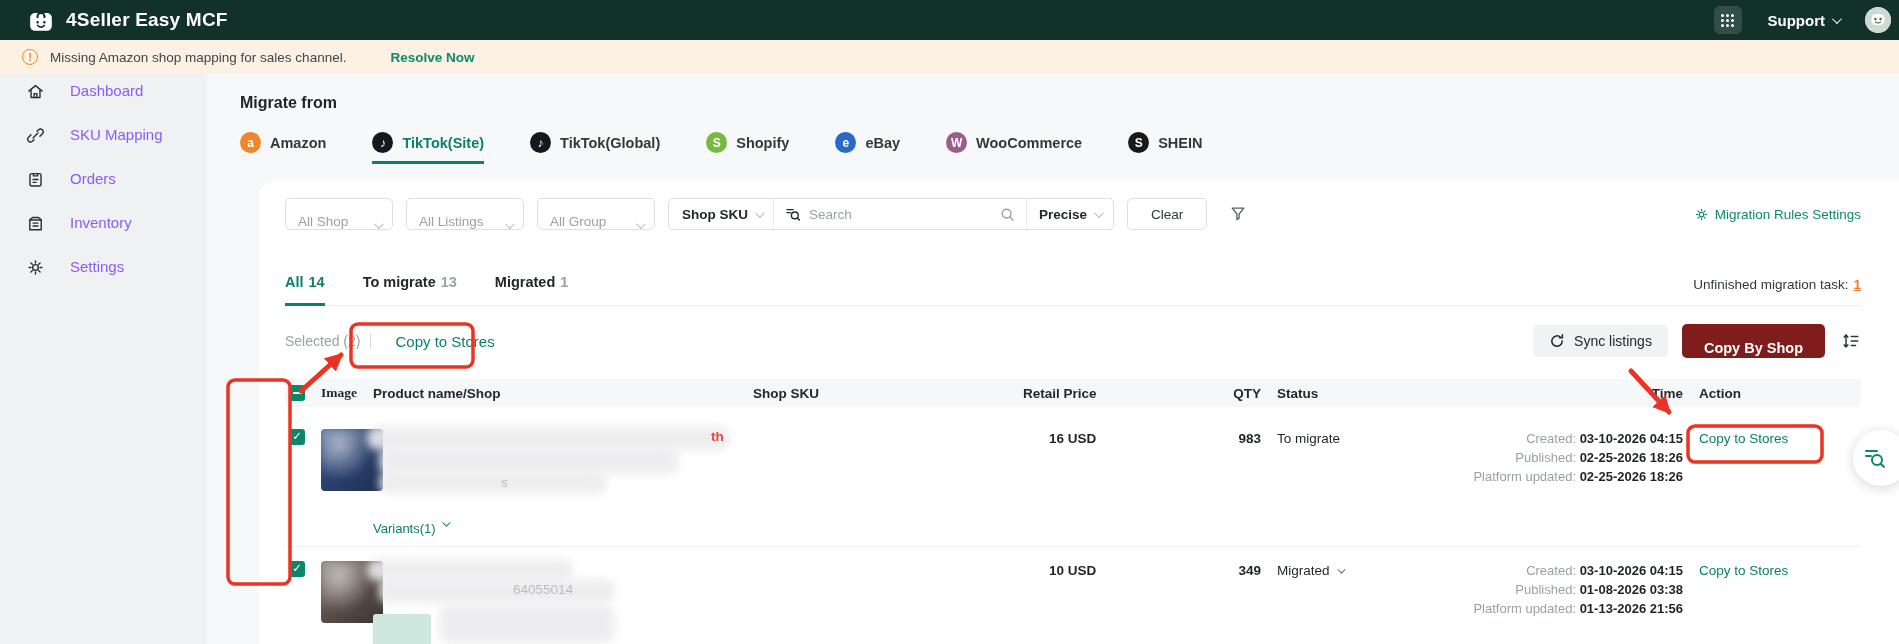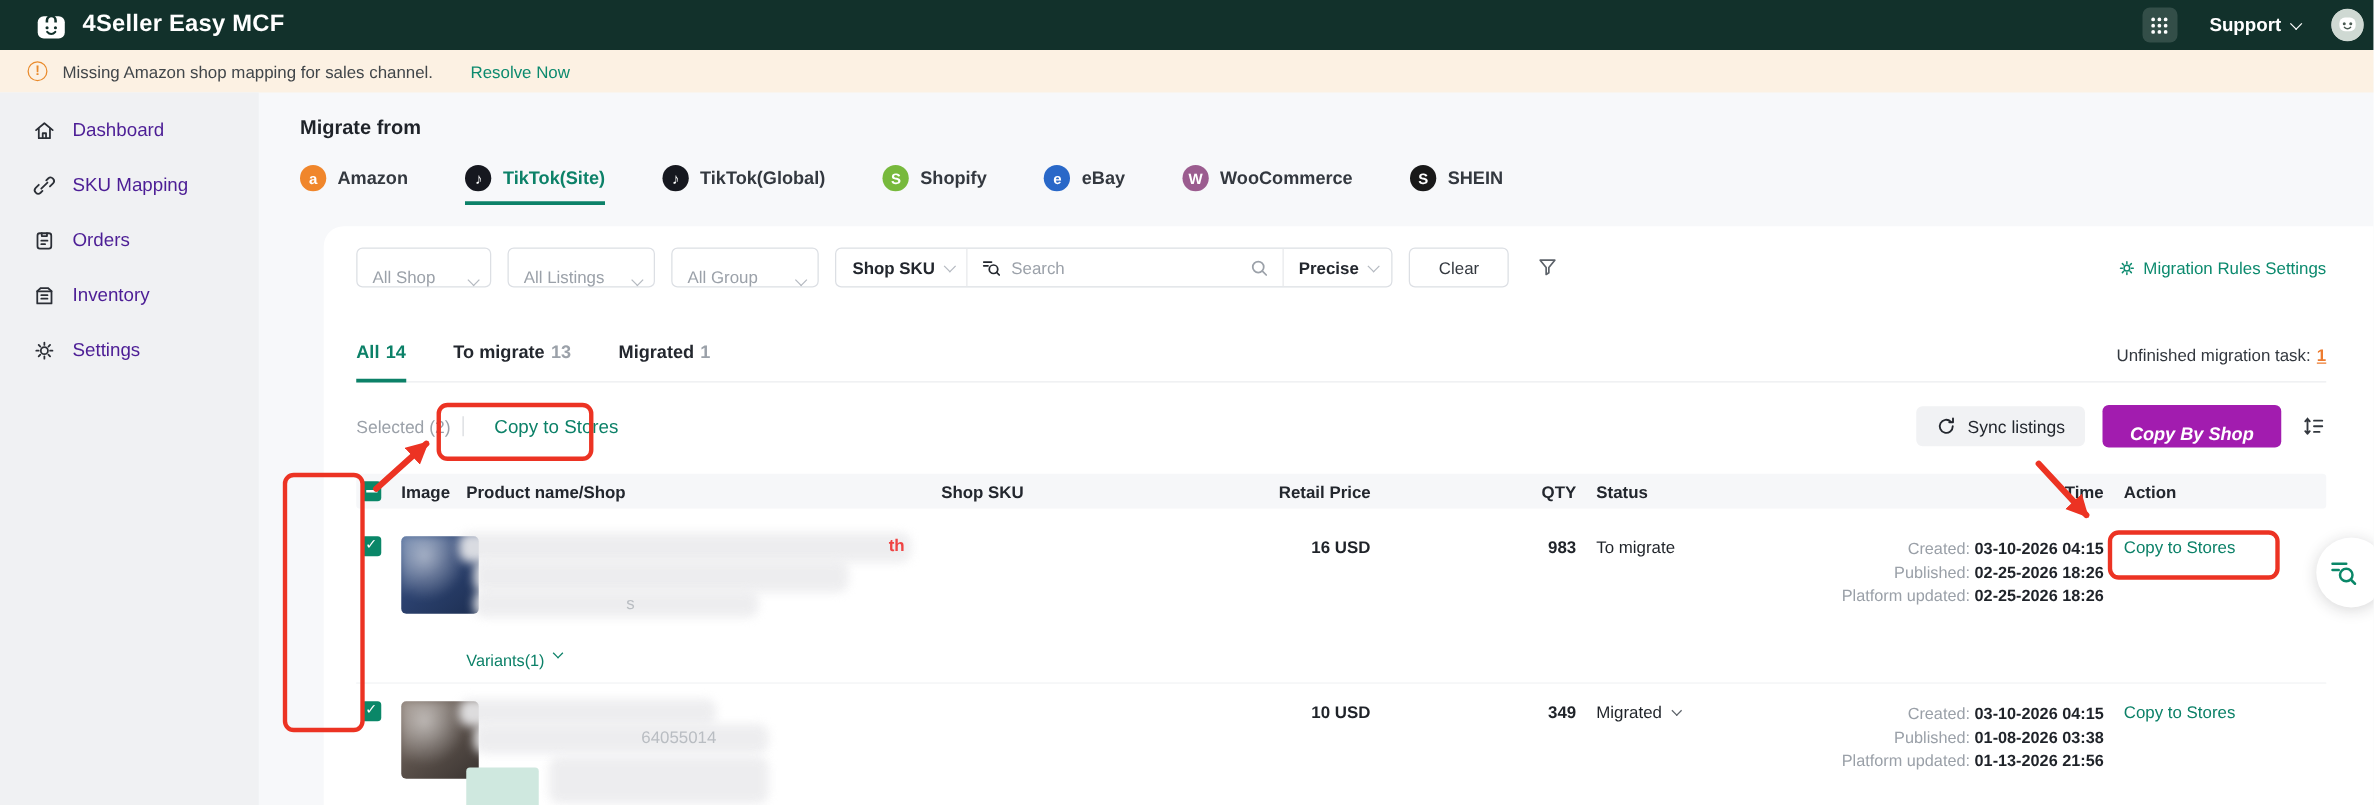--- a/index.html
+++ b/index.html
@@ -14,26 +14,26 @@
   .grid-btn { width: 28px; height: 28px; background: rgba(255,255,255,.14); border-radius: 6px; display: grid; place-items: center; cursor: pointer; }
   .support { display: flex; align-items: center; gap: 7px; font-size: 15px; font-weight: 600; cursor: pointer; }
   .chev { width: 7px; height: 7px; border-right: 1.6px solid currentColor; border-bottom: 1.6px solid currentColor; display: inline-block; }
   .chev.down { transform: rotate(45deg) translateY(-2px); }
   .chev.right { transform: rotate(-45deg); }
   .avatar { width: 26px; height: 26px; border-radius: 50%; background: #cfd9d3; display: grid; place-items: center; overflow: hidden; }
 
   
   .banner { height: 34px; background: #fcf1e3; display: flex; align-items: center; padding-left: 22px; font-size: 13.5px; color: #41464a; }
   .warn-ic { width: 16px; height: 16px; border: 1.6px solid #e98a2b; border-radius: 50%; color: #e98a2b; font-size: 11px; font-weight: bold; display: grid; place-items: center; margin-right: 12px; flex-shrink: 0; }
-  .resolve { color: #0c8a6e; font-weight: 400; margin-left: 30px; cursor: pointer; }
+  .resolve { color: #0c8a6e; font-weight: 700; margin-left: 44px; cursor: pointer; }
 
   
   .layout { display: flex; height: 570px; }
   .sidebar { width: 207px; background: #f0f1f3; padding-top: 8px; flex-shrink: 0; }
-  .side-item { height: 44px; display: flex; align-items: center; gap: 13px; padding-left: 26px; padding-right: 14px; font-size: 15px; color: #4c1d95; font-weight: 500; cursor: pointer; }
+  .side-item { height: 44px; display: flex; align-items: flex-start; gap: 25px; padding-left: 26px; padding-right: 14px; font-size: 15px; color: #8b5cf6; font-weight: 500; cursor: pointer; }
   .side-item.active { background: #fff; border-radius: 10px; margin: 0 10px; padding-left: 16px; height: 42px; }
   .side-item .chev { color: #8a9099; }
   .side-item .sp { flex: 1; }
   .ic { display: inline-flex; align-items: center; justify-content: center; }
 
   .main { flex: 1; padding: 20px 0 0 33px; position: relative; }
   .section-title { font-size: 16px; font-weight: bold; color: #1f2329; }
 
   
   .platform-tabs { display: flex; gap: 46px; margin-top: 20px; align-items: flex-start; }
@@ -74,32 +74,32 @@
   .stab.active .cnt { color: #0c8168; }
   .unfinished { margin-left: auto; font-size: 13.5px; color: #33383f; padding-bottom: 13px; }
   .unfinished .cnt { color: #ED7B2F; font-weight: bold; text-decoration: underline; margin-left: 5px; }
 
   
   .toolbar { display: flex; align-items: center; margin-top: 13px; height: 44px; }
   .selected { color: #9ba1a9; font-size: 14px; }
   .tdivider { width: 1px; height: 16px; background: #d7dade; margin: 0 12px 0 10px; }
   .copy-stores-btn { color: #0c8168; font-size: 15px; font-weight: 500; background: none; border: none; font-family: inherit; padding: 8px 12px; cursor: pointer; }
   .sync-btn { margin-left: auto; height: 32px; background: #f1f2f4; border: none; border-radius: 5px; display: flex; align-items: center; gap: 9px; padding: 0 16px; font-size: 14px; color: #23272e; font-family: inherit; cursor: pointer; }
-  .copyshop-btn { height: 34px; background: #a21caf; color: #fff; border: none; border-radius: 5px; font-size: 14.5px; font-weight: 600; padding: 16px 22px; margin-left: 14px; font-family: inherit; cursor: pointer; font-style: italic; }
+  .copyshop-btn { height: 34px; background: #7f1d1d; color: #fff; border: none; border-radius: 5px; font-size: 14.5px; font-weight: 600; padding: 16px 22px; margin-left: 14px; font-family: inherit; cursor: pointer; }
   .density-btn { margin-left: 16px; cursor: pointer; display: grid; place-items: center; }
 
   
   .table { margin-top: 16px; }
   .thead { display: flex; align-items: center; background: #f6f7f9; height: 28px; font-size: 13.5px; font-weight: 700; color: #23272e; border-radius: 3px; }
   .trow { display: flex; border-bottom: 1px solid #f0f1f3; background: #fff; }
   .row1 { height: 140px; padding-top: 22px; }
   .row2 { height: 120px; padding-top: 14px; }
   .c-check { width: 36px; padding-left: 4px; display: flex; align-items: flex-start; }
   .thead .c-check { align-items: center; }
-  .c-img { width: 52px; }
+  .c-img { width: 52px; font-family: Liberation Serif, serif; }
   .c-prod { width: 380px; position: relative; }
   .c-sku { width: 270px; }
   .c-price { width: 160px; }
   .c-qty { width: 78px; text-align: right; }
   .c-status { width: 140px; padding-left: 16px; }
   .c-time { flex: 1; text-align: right; padding-right: 8px; }
   .c-action { width: 170px; padding-left: 8px; }
   .cell-val { font-size: 13.5px; color: #1f2329; font-weight: 600; }
   .c-price .cell-val { padding-left: 26px; display: inline-block; }
   .cb { width: 16px; height: 16px; border-radius: 3px; background: #0a8768; display: grid; place-items: center; color: #fff; cursor: pointer; flex-shrink: 0; }

